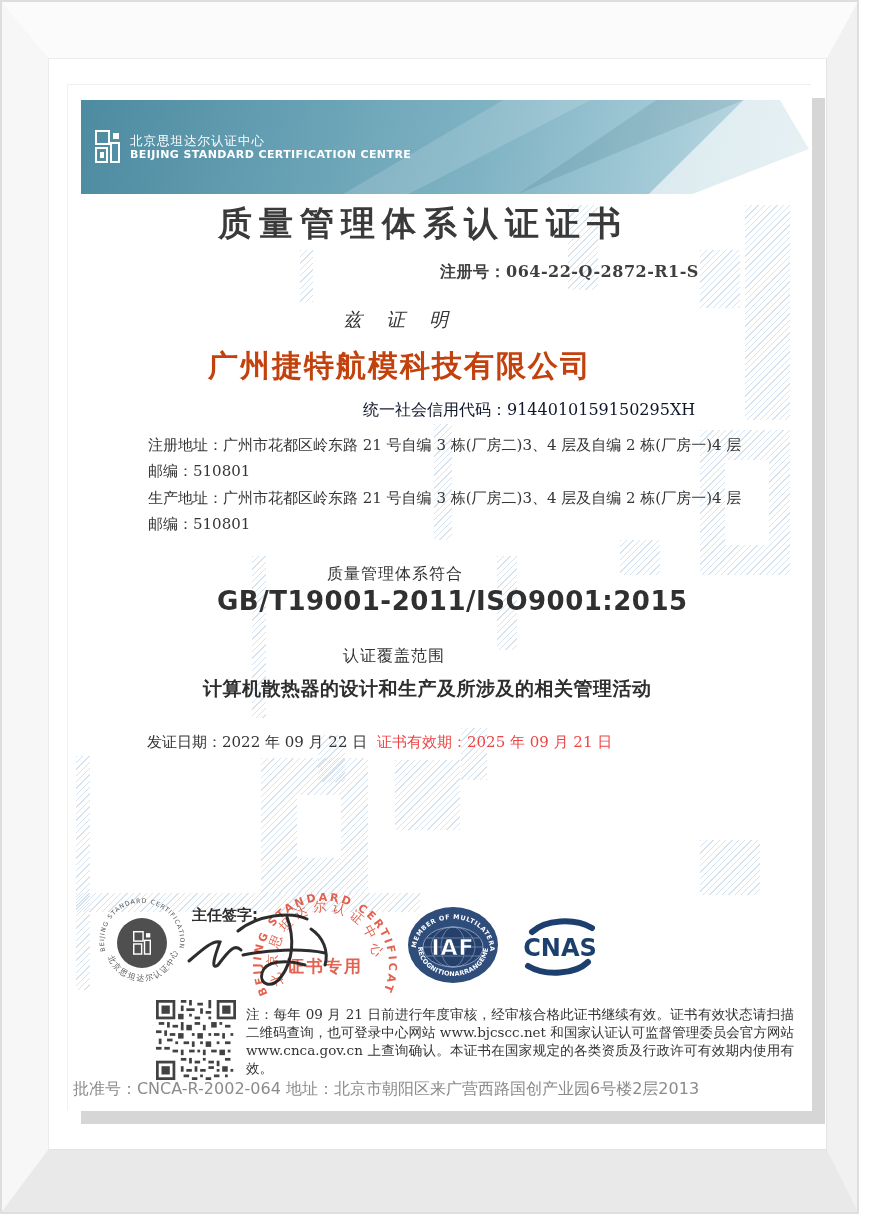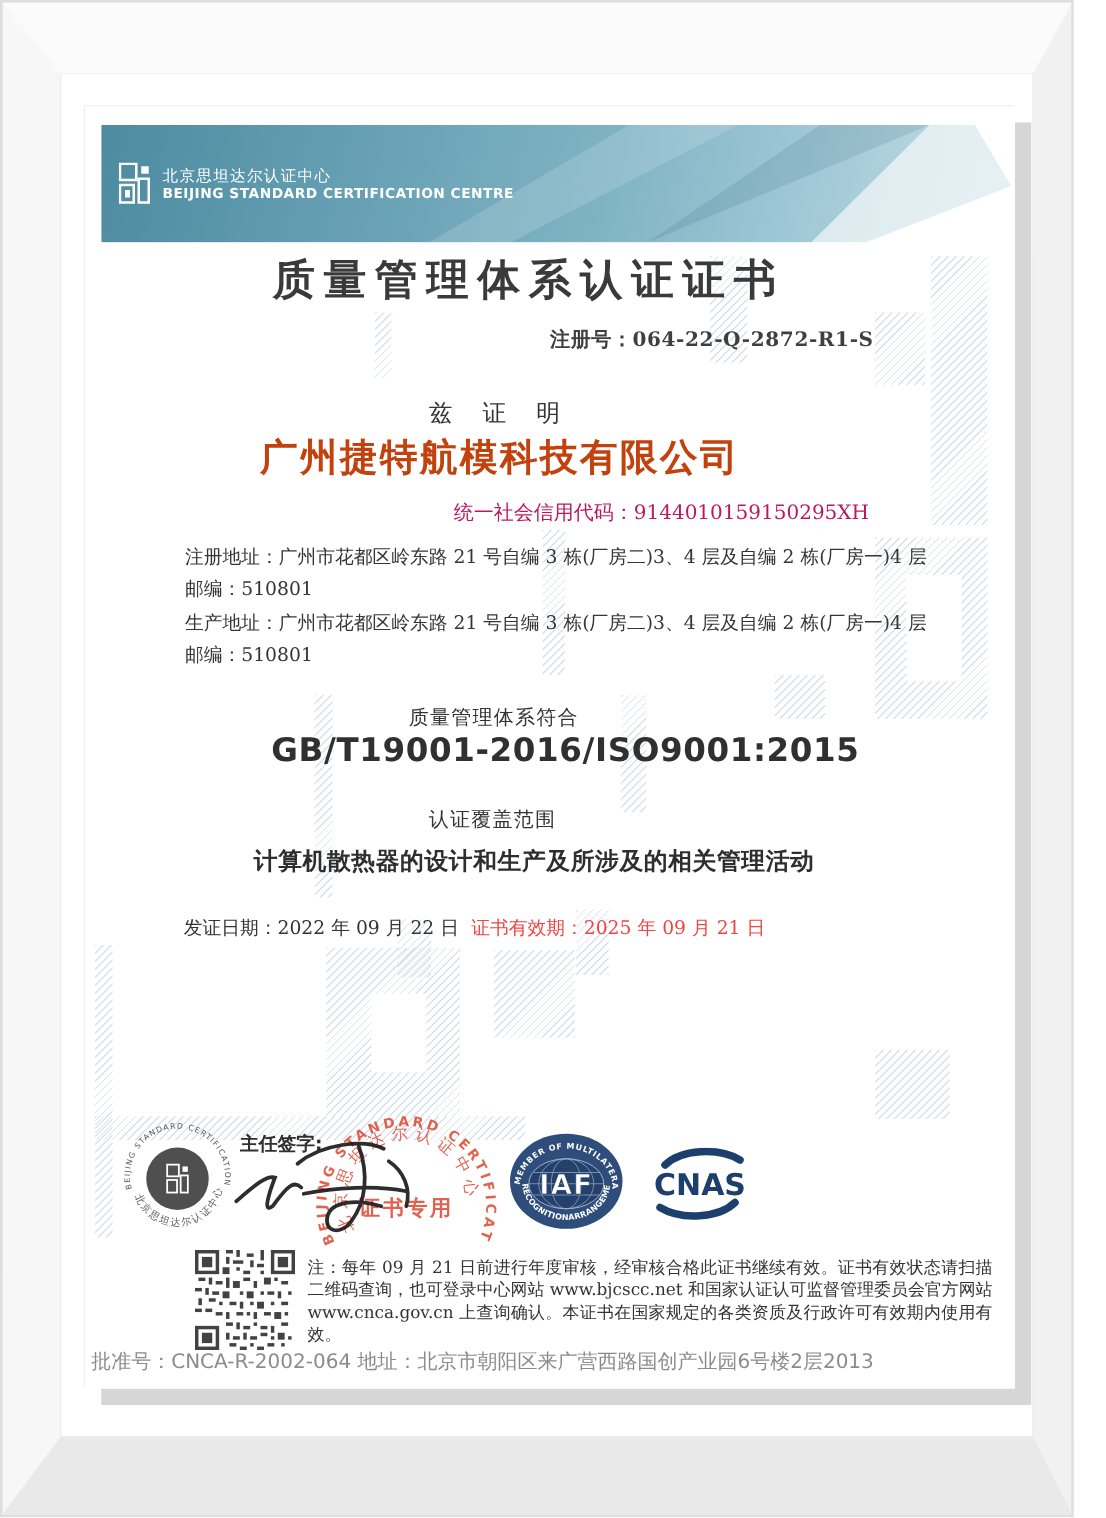--- a/index.html
+++ b/index.html
@@ -28,23 +28,23 @@
   .facet1{position:absolute;inset:0;background:rgba(255,255,255,.15);clip-path:polygon(58% 0,70% 0,45% 100%,36% 100%);}
   .facet2{position:absolute;inset:0;background:rgba(22,74,94,.12);clip-path:polygon(79% 0,91% 0,60% 100%);}
   .band-content{position:absolute;left:14px;top:0;height:100%;display:flex;align-items:center;z-index:2;}
   .band-logo{width:26px;height:34px;margin-right:9px;}
   .org-cn{color:#ffffff;font-family:"DejaVu Sans","Liberation Sans",sans-serif;font-size:12.5px;letter-spacing:1px;line-height:15px;}
   .org-en{color:#ffffff;font-family:"DejaVu Sans","Liberation Sans",sans-serif;font-size:11px;font-weight:bold;letter-spacing:.4px;line-height:14px;}
   
   .abs{position:absolute;white-space:nowrap;z-index:1;}
   .title{left:150px;top:116px;font-size:34px;font-weight:bold;letter-spacing:7px;color:#3a3a3a;}
   .regno{left:372px;top:177px;font-size:16px;font-weight:bold;color:#3f3f3f;letter-spacing:.5px;}
-  .certify{left:275px;top:233px;font-size:19px;letter-spacing:9px;color:#333;}
+  .certify{left:275px;top:222px;font-size:19px;letter-spacing:9px;color:#333;font-style:italic;}
   .company{left:140px;top:261px;font-size:30px;font-weight:bold;letter-spacing:2px;color:#c2410c;}
-  .credit{left:295px;top:315px;font-size:16px;color:#be185d;text-align:right;}
+  .credit{left:295px;top:315px;font-size:16px;color:#0f172a;text-align:right;}
   .addr{left:80px;top:347px;font-size:15px;line-height:26.3px;color:#353535;z-index:1;position:absolute;}
   .conform{left:259px;top:479px;font-size:16px;letter-spacing:1px;color:#333;}
   .standard{left:149px;top:501px;font-size:26px;font-weight:bold;color:#303030;
             font-family:"DejaVu Sans","Liberation Sans",sans-serif;letter-spacing:.5px;}
   .scopelabel{left:275px;top:561px;font-size:16px;letter-spacing:1px;color:#333;}
   .scope{left:135px;top:591px;font-size:19px;font-weight:bold;letter-spacing:.5px;color:#2e2e2e;}
   .date1{left:79px;top:648px;font-size:15px;color:#333;}
   .date2{left:309px;top:648px;font-size:15px;color:#ef4444;}
   .siglabel{left:124px;top:821px;font-size:15px;font-weight:bold;color:#2f2f2f;
             font-family:"DejaVu Sans","Liberation Sans",sans-serif;z-index:4;}
@@ -123,21 +123,21 @@
     <div class="abs credit">统一社会信用代码：9144010159150295XH</div>
 
     <div class="addr">
       <div>注册地址：广州市花都区岭东路 21 号自编 3 栋(厂房二)3、4 层及自编 2 栋(厂房一)4 层</div>
       <div>邮编：510801</div>
       <div>生产地址：广州市花都区岭东路 21 号自编 3 栋(厂房二)3、4 层及自编 2 栋(厂房一)4 层</div>
       <div>邮编：510801</div>
     </div>
 
     <div class="abs conform">质量管理体系符合</div>
-    <div class="abs standard">GB/T19001-2016/ISO9001:2015</div>
+    <div class="abs standard">GB/T19001-2011/ISO9001:2015</div>
     <div class="abs scopelabel">认证覆盖范围</div>
     <div class="abs scope">计算机散热器的设计和生产及所涉及的相关管理活动</div>
     <div class="abs date1">发证日期：2022 年 09 月 22 日</div>
     <div class="abs date2">证书有效期：2025 年 09 月 21 日</div>
 
     <svg class="seal-bscc" viewBox="0 0 96 96">
       <defs>
         <path id="sealTop" d="M 12,58 A 38,38 0 1 1 84,58"></path>
         <path id="sealBot" d="M 13,58 A 36,36 0 0 0 83,58"></path>
       </defs>

